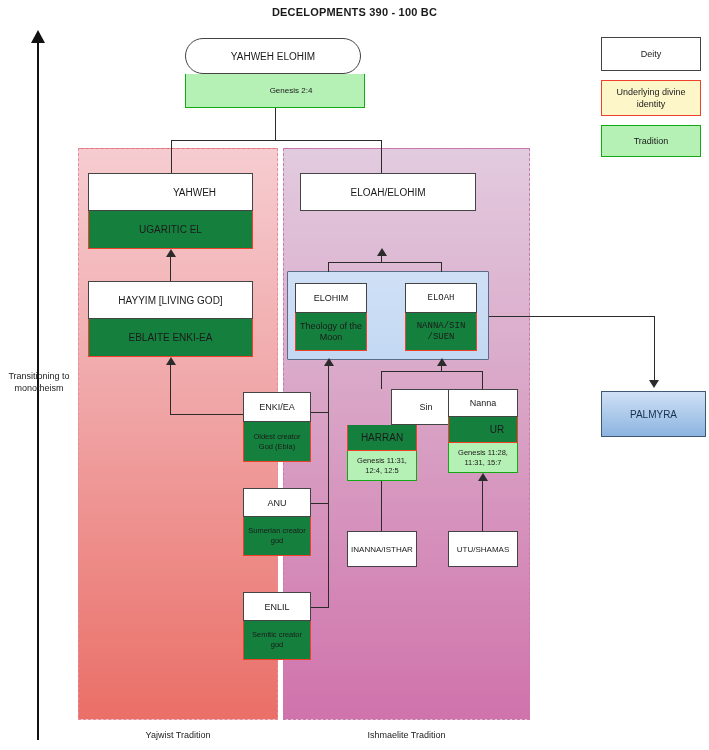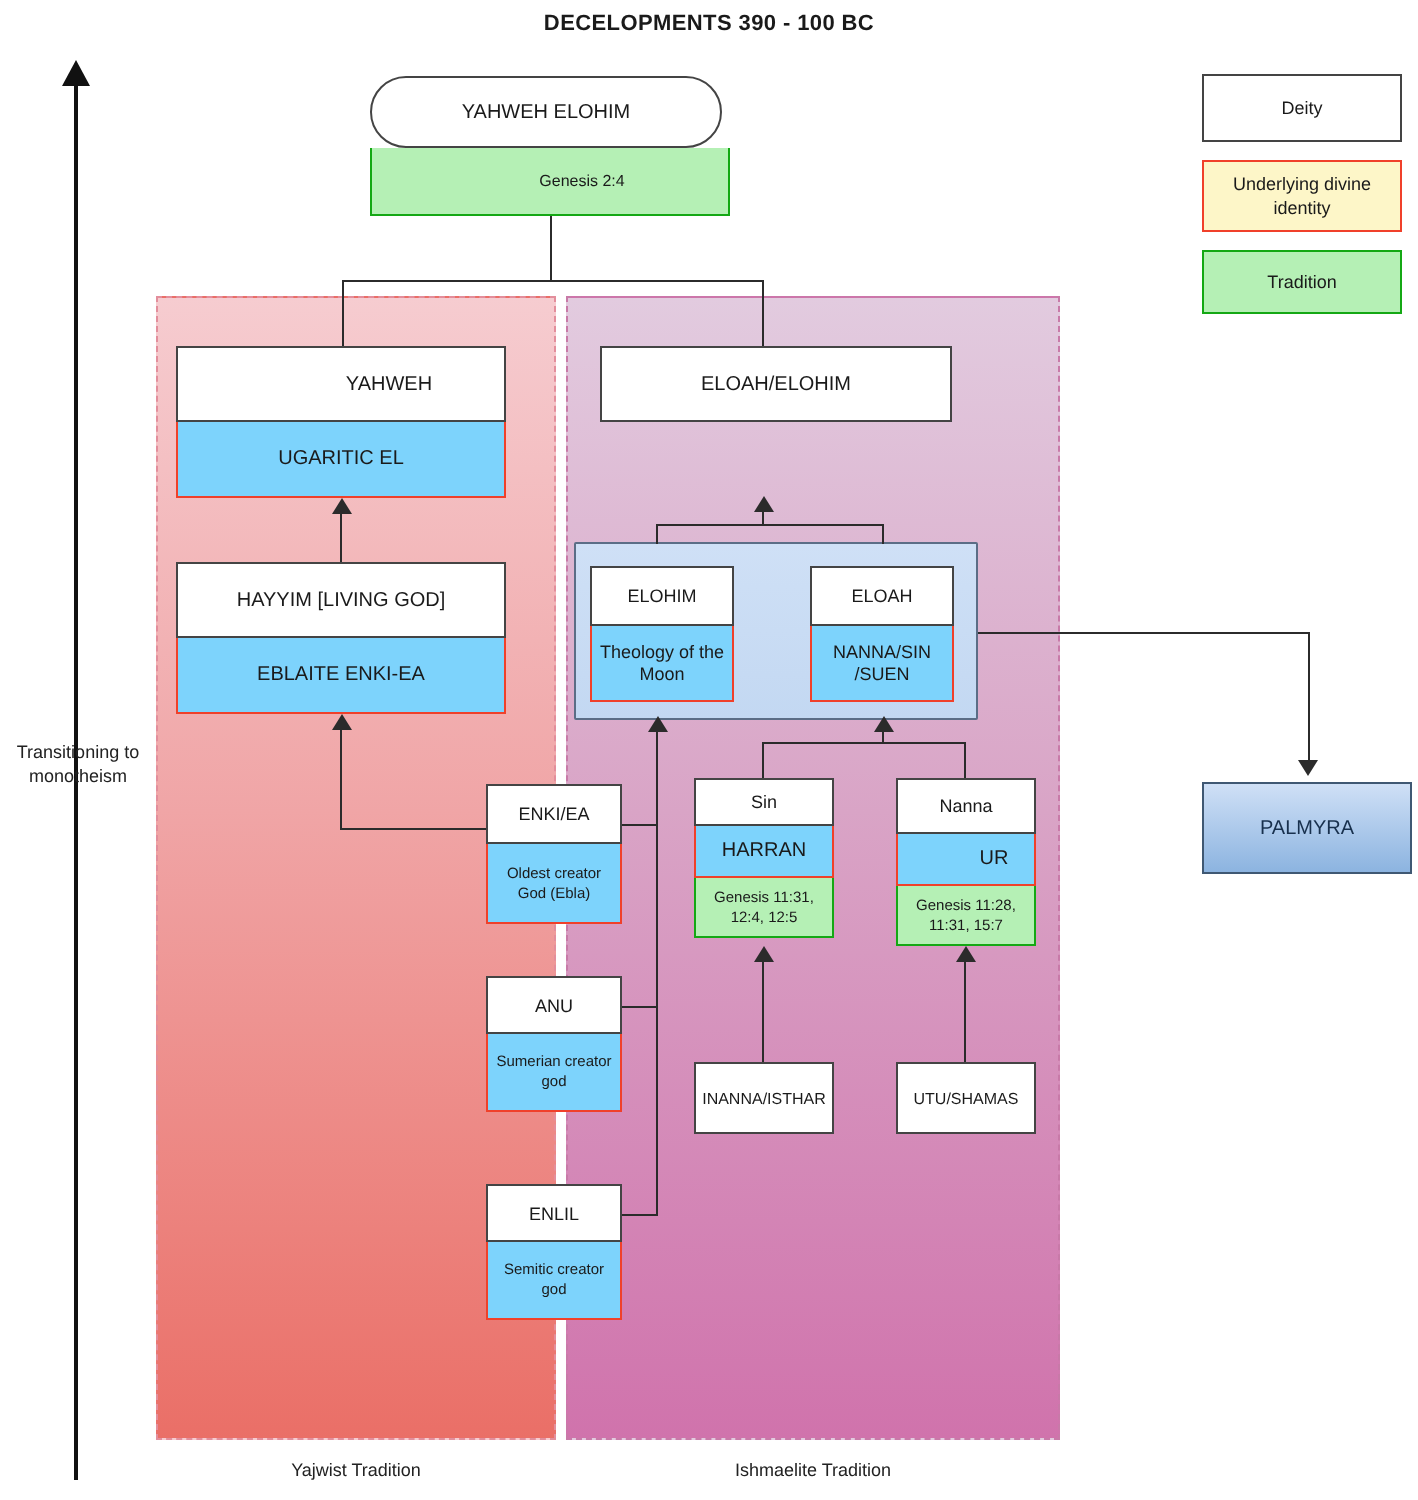--- a/index.html
+++ b/index.html
@@ -33,21 +33,21 @@
   
   #group-moon{left:287px;top:271px;width:202px;height:89px;
      background:linear-gradient(180deg,#cfe0f6 0%,#c3d8f2 100%);
      border:1px solid #5b6d86;box-sizing:border-box;border-radius:1px;}
 
   
   .node{box-sizing:border-box;}
   .cell{box-sizing:border-box;display:flex;align-items:center;justify-content:center;
         text-align:center;overflow:hidden;}
   .deity{background:#ffffff;border:1px solid #444;color:#1a1a1a;}
-  .ident{background:#7dd3fc;border:1px solid #f0402a;border-top:none;color:#1a1a1a;}
+  .ident{background:#15803d;border:1px solid #f0402a;border-top:none;color:#1a1a1a;}
   .refs{background:#b5f0b5;border:1px solid #14a814;border-top:none;color:#1a1a1a;padding-left:32px;}
   .plain{background:#ffffff;border:1px solid #444;color:#1a1a1a;}
 
   
   .ln{background:#2b2b2b;}
   .vl{width:1px;}
   .hl{height:1px;}
   .ahead-up{width:0;height:0;border-left:5px solid transparent;
             border-right:5px solid transparent;border-bottom:8px solid #2b2b2b;}
   .ahead-down{width:0;height:0;border-left:5px solid transparent;
@@ -139,42 +139,42 @@
 
 <div class="abs node" id="n-eloahelohim" style="left:300px;top:173px;width:176px;height:76px;">
   <div class="cell deity" style="width:176px;height:38px;font-size:10px;">ELOAH/ELOHIM</div>
 </div>
 
 <div class="abs node" id="n-elohim" style="left:295px;top:283px;width:72px;height:68px;">
   <div class="cell deity" style="width:72px;height:30px;font-size:9px;">ELOHIM</div>
   <div class="cell ident" style="width:72px;height:38px;font-size:9px;line-height:11px;padding:0 2px;">Theology of the Moon</div>
 </div>
 
-<div class="abs node" id="n-eloah" style="left:405px;top:283px;width:72px;height:68px;">
+<div class="abs node" id="n-eloah" style="left:405px;top:283px;width:72px;height:68px;font-family:Liberation Mono, monospace;">
   <div class="cell deity" style="width:72px;height:30px;font-size:9px;">ELOAH</div>
   <div class="cell ident" style="width:72px;height:38px;font-size:9px;line-height:11px;padding:0 2px;">NANNA/SIN /SUEN</div>
 </div>
 
 <div class="abs node" id="n-enkiea" style="left:243px;top:392px;width:68px;height:70px;">
   <div class="cell deity" style="width:68px;height:30px;font-size:9px;">ENKI/EA</div>
   <div class="cell ident" style="width:68px;height:40px;font-size:7.5px;line-height:10px;padding:0 2px;">Oldest creator God (Ebla)</div>
 </div>
 
 <div class="abs node" id="n-anu" style="left:243px;top:488px;width:68px;height:68px;">
   <div class="cell deity" style="width:68px;height:29px;font-size:9px;">ANU</div>
   <div class="cell ident" style="width:68px;height:39px;font-size:7.5px;line-height:10px;padding:0 2px;">Sumerian creator god</div>
 </div>
 
 <div class="abs node" id="n-enlil" style="left:243px;top:592px;width:68px;height:68px;">
   <div class="cell deity" style="width:68px;height:29px;font-size:9px;">ENLIL</div>
   <div class="cell ident" style="width:68px;height:39px;font-size:7.5px;line-height:10px;padding:12px 2px;">Semitic creator god</div>
 </div>
 
 <div class="abs node" id="n-sin" style="left:347px;top:389px;width:70px;height:84px;">
-  <div class="cell deity" style="width:70px;height:24px;font-size:9px;">Sin</div>
+  <div class="cell deity" style="width:70px;height:36px;font-size:9px;margin-left:44px;">Sin</div>
   <div class="cell ident" style="width:70px;height:26px;font-size:10px;">HARRAN</div>
   <div class="cell refs" style="width:70px;height:30px;font-size:7.5px;line-height:10px;padding:0 2px;">Genesis 11:31, 12:4, 12:5</div>
 </div>
 
 <div class="abs node" id="n-nanna" style="left:448px;top:389px;width:70px;height:84px;">
   <div class="cell deity" style="width:70px;height:28px;font-size:9px;">Nanna</div>
   <div class="cell ident" style="width:70px;height:26px;font-size:10px;padding-left:28px;">UR</div>
   <div class="cell refs" style="width:70px;height:30px;font-size:7.5px;line-height:10px;padding:0 2px;">Genesis 11:28, 11:31, 15:7</div>
 </div>
 

